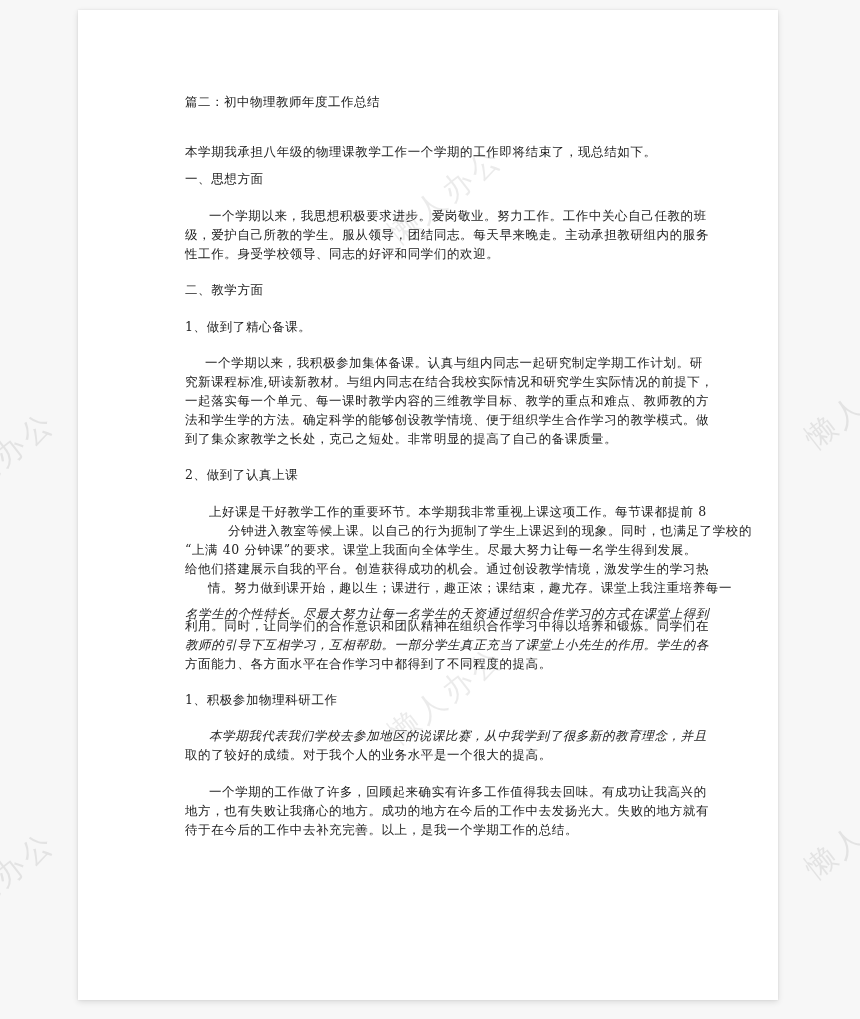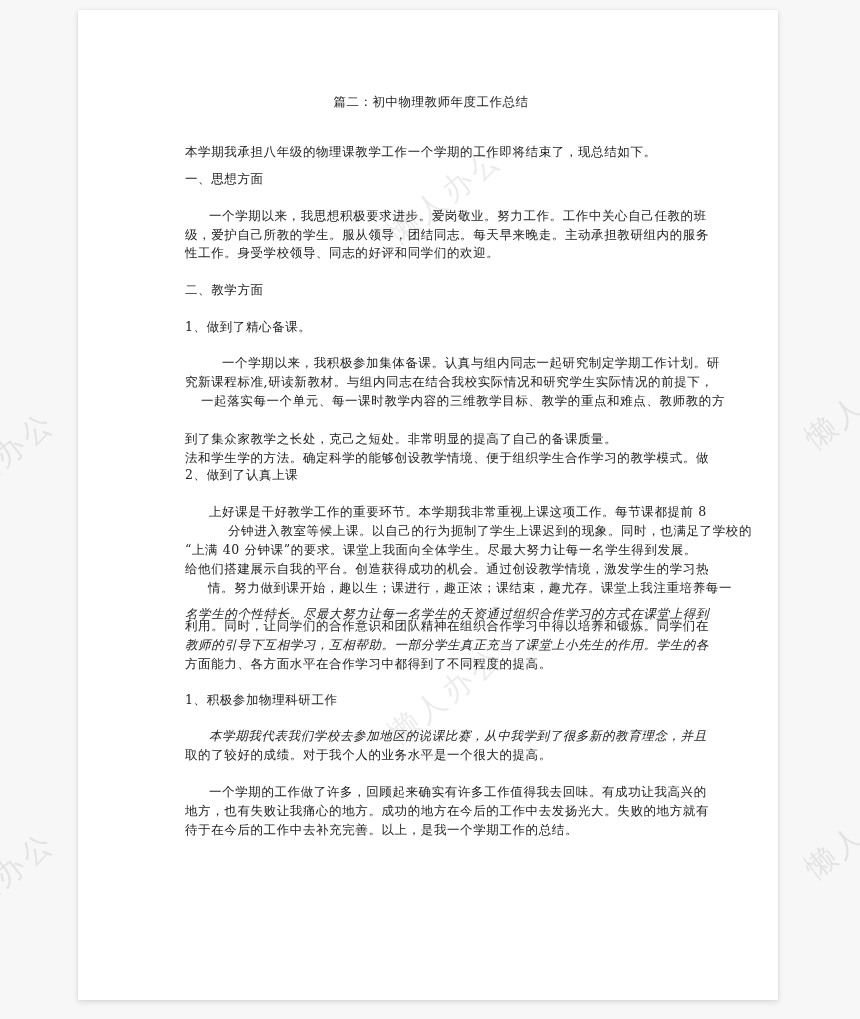--- a/index.html
+++ b/index.html
@@ -42,21 +42,21 @@
     }
     .line.justify {
       width: 490px;
       text-align: justify;
       text-align-last: justify;
     }
     .title {
       position: absolute;
       left: 0;
       width: 492px;
-      text-align: center;
+      text-align: left;
       white-space: nowrap;
       font-size: 12.5px;
       letter-spacing: 0.5px;
     }
     .watermark {
       position: absolute;
       font-family: "DejaVu Sans", "Liberation Sans", sans-serif;
       font-size: 30px;
       color: rgba(0,0,0,0.08);
       transform: rotate(-38deg);
@@ -81,30 +81,30 @@
   <div class="content">
 
     <div class="title" style="top:84px;">篇二：初中物理教师年度工作总结</div>
 
     <div class="line" style="top:121px; left:0;margin-top:11px;">本学期我承担八年级的物理课教学工作一个学期的工作即将结束了，现总结如下。</div>
 
     <div class="line" style="top:159px; left:0;">一、思想方面</div>
 
     <div class="line justify" style="top:196px; left:24px; width:466px;">一个学期以来，我思想积极要求进步。爱岗敬业。努力工作。工作中关心自己任教的班</div>
     <div class="line justify" style="top:215px;">级，爱护自己所教的学生。服从领导，团结同志。每天早来晚走。主动承担教研组内的服务</div>
-    <div class="line" style="top:234px;font-family:Liberation Serif, serif;">性工作。身受学校领导、同志的好评和同学们的欢迎。</div>
+    <div class="line" style="top:234px;">性工作。身受学校领导、同志的好评和同学们的欢迎。</div>
 
     <div class="line" style="top:270px; left:0;">二、教学方面</div>
 
     <div class="line" style="top:307px; left:0;">1、做到了精心备课。</div>
 
-    <div class="line justify" style="top:343px; left:37px; width:466px;">一个学期以来，我积极参加集体备课。认真与组内同志一起研究制定学期工作计划。研</div>
+    <div class="line justify" style="top:343px; left:20px; width:466px;">一个学期以来，我积极参加集体备课。认真与组内同志一起研究制定学期工作计划。研</div>
     <div class="line justify" style="top:362px;">究新课程标准,研读新教材。与组内同志在结合我校实际情况和研究学生实际情况的前提下，</div>
-    <div class="line justify" style="top:381px;margin-left:16px;">一起落实每一个单元、每一课时教学内容的三维教学目标、教学的重点和难点、教师教的方</div>
-    <div class="line justify" style="top:400px;margin-top:38px;">法和学生学的方法。确定科学的能够创设教学情境、便于组织学生合作学习的教学模式。做</div>
+    <div class="line justify" style="top:381px;">一起落实每一个单元、每一课时教学内容的三维教学目标、教学的重点和难点、教师教的方</div>
+    <div class="line justify" style="top:400px;">法和学生学的方法。确定科学的能够创设教学情境、便于组织学生合作学习的教学模式。做</div>
     <div class="line" style="top:419px;text-align:right;">到了集众家教学之长处，克己之短处。非常明显的提高了自己的备课质量。</div>
 
     <div class="line" style="top:455px; left:0;">2、做到了认真上课</div>
 
     <div class="line justify" style="top:492px; left:24px; width:466px;">上好课是干好教学工作的重要环节。本学期我非常重视上课这项工作。每节课都提前 8</div>
     <div class="line justify" style="top:511px;margin-left:43px;">分钟进入教室等候上课。以自己的行为扼制了学生上课迟到的现象。同时，也满足了学校的</div>
     <div class="line justify" style="top:530px;">“上满 40 分钟课”的要求。课堂上我面向全体学生。尽最大努力让每一名学生得到发展。</div>
     <div class="line justify" style="top:549px;">给他们搭建展示自我的平台。创造获得成功的机会。通过创设教学情境，激发学生的学习热</div>
     <div class="line justify" style="top:568px;margin-left:23px;">情。努力做到课开始，趣以生；课进行，趣正浓；课结束，趣尤存。课堂上我注重培养每一</div>
     <div class="line justify" style="top:594px;font-style:italic;">名学生的个性特长。尽最大努力让每一名学生的天资通过组织合作学习的方式在课堂上得到</div>

